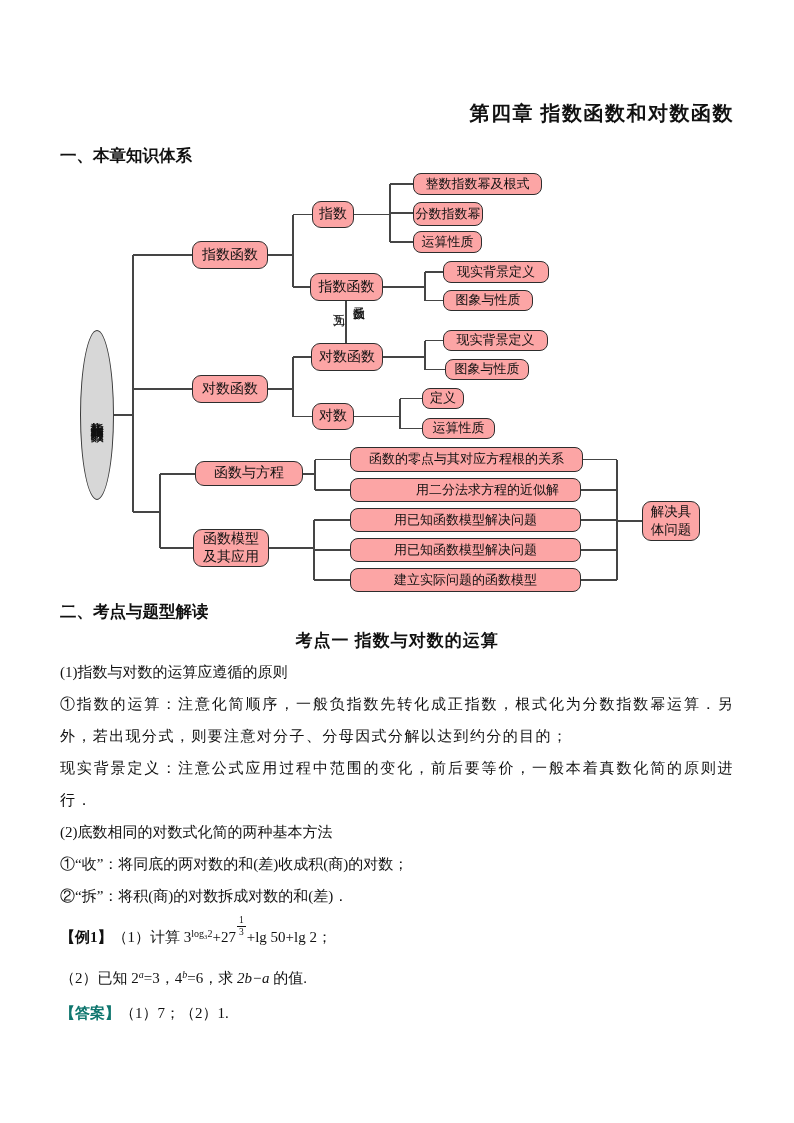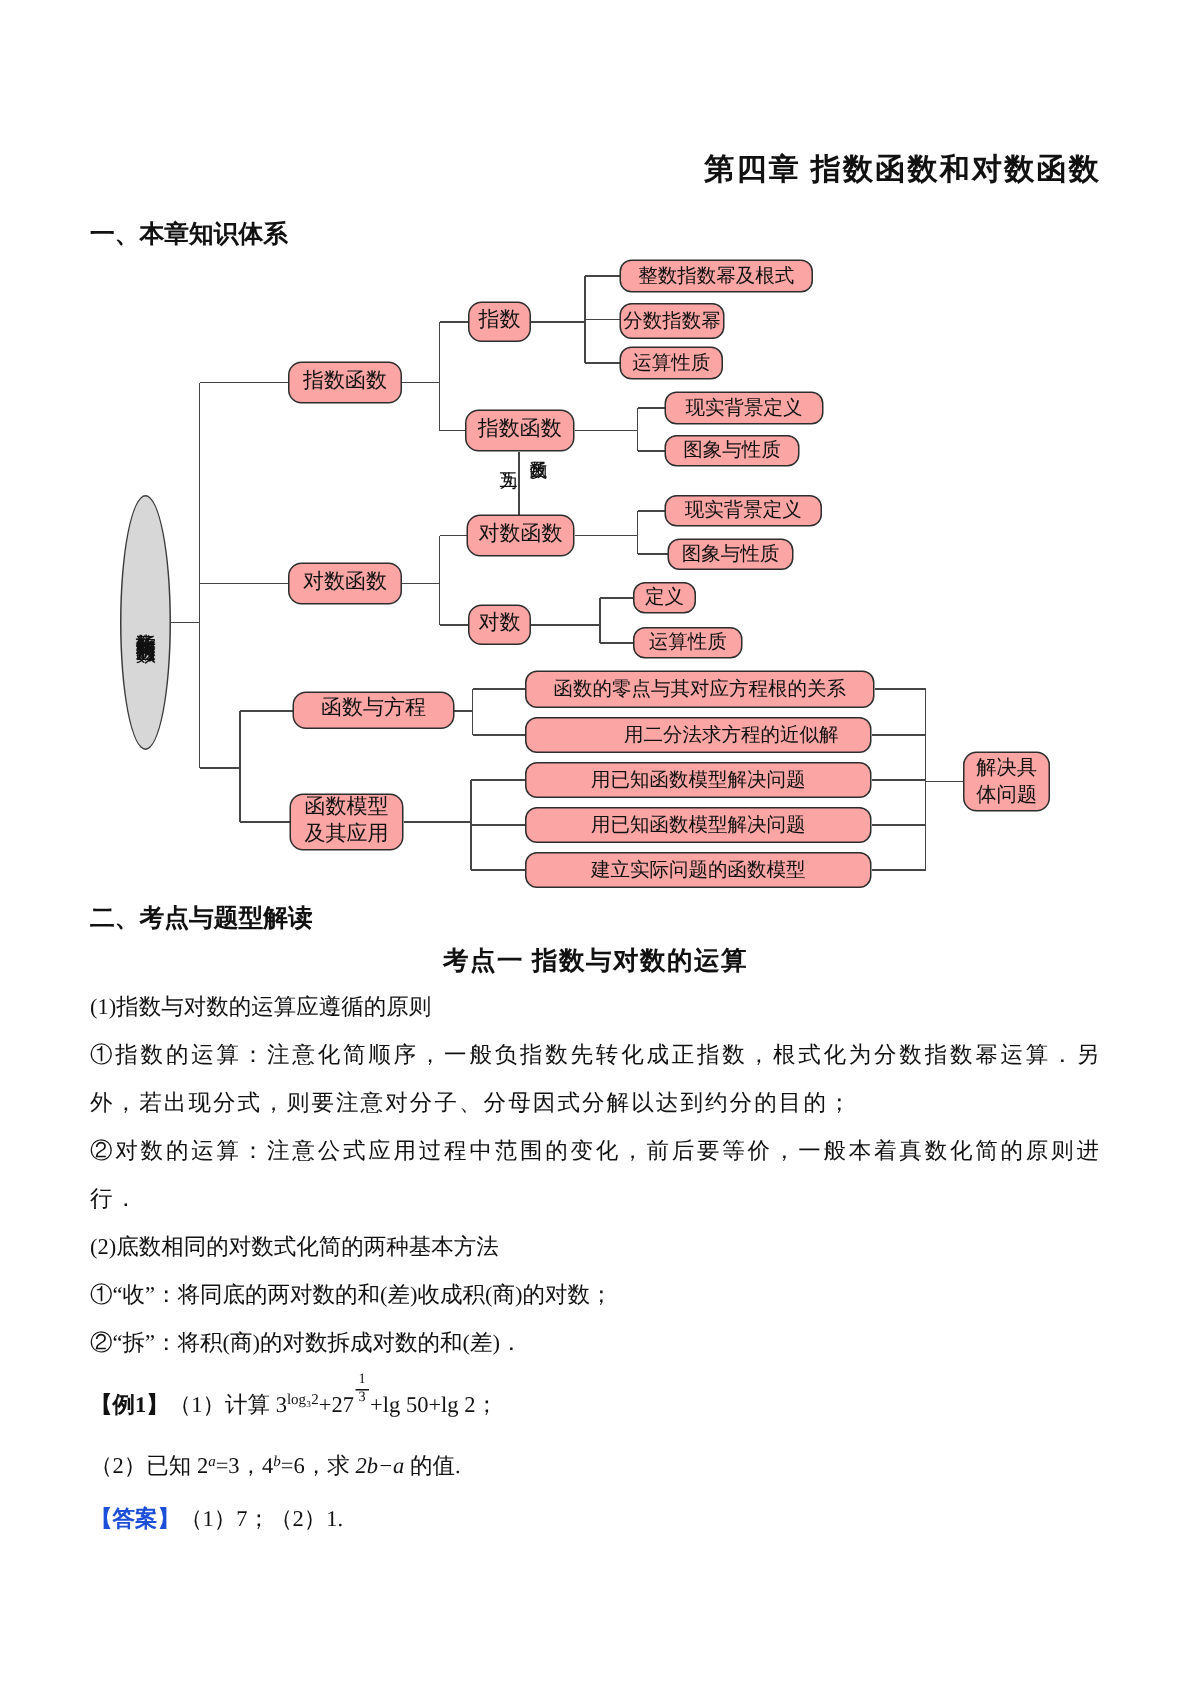--- a/index.html
+++ b/index.html
@@ -107,30 +107,30 @@
 
     <div class="vlabel" style="left:329px;top:135px;width:16px;height:34px;">互为</div>
     <div class="vlabel" style="left:349px;top:128px;width:16px;height:50px;">反函数</div>
   </div>
 
   <div class="h2" style="margin-top:2px;">二、考点与题型解读</div>
   <div class="h3">考点一 指数与对数的运算</div>
 
   <p class="body">(1)指数与对数的运算应遵循的原则</p>
   <p class="body just">①指数的运算：注意化简顺序，一般负指数先转化成正指数，根式化为分数指数幂运算．另外，若出现分式，则要注意对分子、分母因式分解以达到约分的目的；</p>
-  <p class="body just">②对数的运算：注意公式应用过程中范围的变化，前后要等价，一般本着真数化简的原则进行．</p>
+  <p class="body just">现实背景定义：注意公式应用过程中范围的变化，前后要等价，一般本着真数化简的原则进行．</p>
   <p class="body">(2)底数相同的对数式化简的两种基本方法</p>
   <p class="body">①“收”：将同底的两对数的和(差)收成积(商)的对数；</p>
   <p class="body">②“拆”：将积(商)的对数拆成对数的和(差)．</p>
 
   <div class="exline">
     <span class="exlabel">【例1】</span><span>（1）计算 </span><span class="math"><span>3</span><sup class="e">log₃2</sup><span>+</span><span>27</span><span class="fracx"><span class="fn">1</span><span class="fd">3</span></span><span>+lg 50+lg 2；</span></span>
   </div>
 
   <div class="exline2">
     <span>（2）已知 </span><span class="math"><span>2</span><sup class="e it">a</sup><span>=3，</span><span>4</span><sup class="e it">b</sup><span>=6，求 </span><span class="it">2b−a</span><span> 的值.</span></span>
   </div>
 
   <div class="ansline">
-    <span class="anslabel" style="color: #1d4ed8;">【答案】</span><span>（1）7；（2）1.</span>
+    <span class="anslabel" style="color: #0f766e;">【答案】</span><span>（1）7；（2）1.</span>
   </div>
 
 </div>
 
 </body></html>

